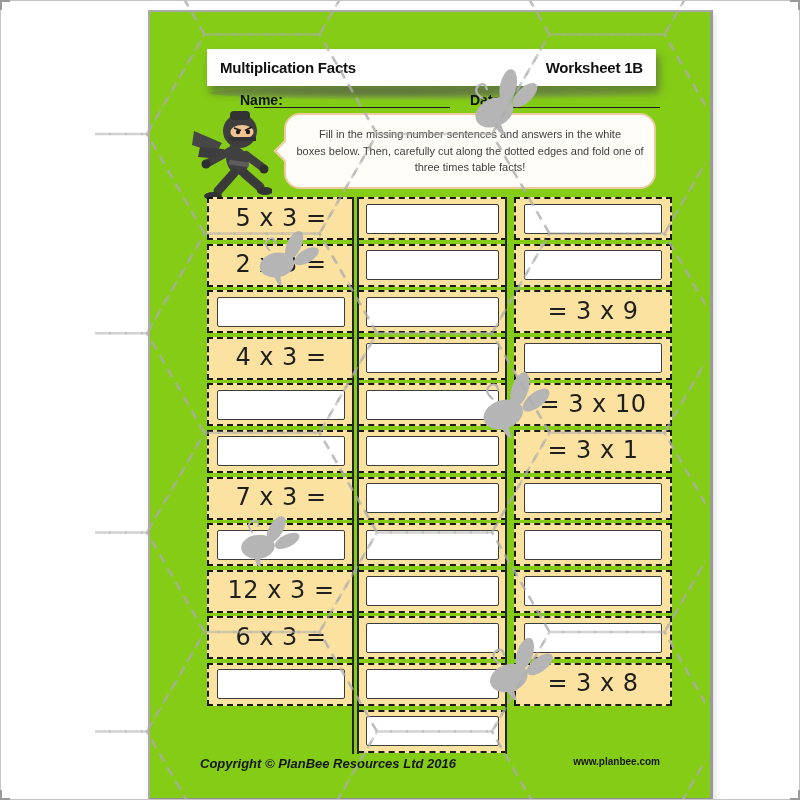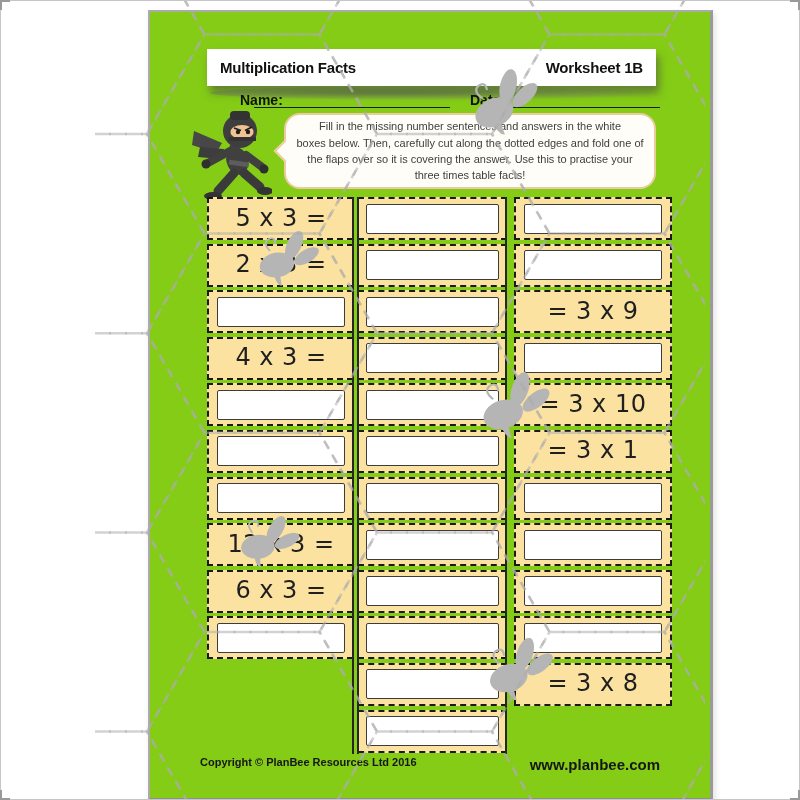--- a/index.html
+++ b/index.html
@@ -80,22 +80,22 @@
     font-family:"DejaVu Sans", sans-serif;font-size:24px;color:#1f1f1f;
     letter-spacing:.5px;transform:translateY(-1px);white-space:nowrap;
   }
   .answer-box{
     width:88%;height:28px;background:#ffffff;border:1.6px solid #3c3c3c;border-radius:2px;
   }
   .vline{position:absolute;top:185px;height:557px;width:2.4px;background:#262626;z-index:4;}
   .vl1{left:201.5px;} .vl2{left:206.5px;} .vl3{left:355px;}
 
   
-  .footer-copy{position:absolute;left:50px;top:744px;font-size:11px;font-weight:700;color:#161616;z-index:3;}
-  .footer-site{position:absolute;right:50px;top:744px;font-size:15px;font-weight:700;color:#161616;z-index:3;}
+  .footer-copy{position:absolute;left:50px;top:744px;font-size:13px;font-weight:700;color:#161616;z-index:3;font-style:italic;}
+  .footer-site{position:absolute;right:50px;top:744px;font-size:10px;font-weight:700;color:#161616;z-index:3;}
 
   
   .fly{position:absolute;z-index:5;pointer-events:none;}
   .hex-wrap{position:absolute;left:95px;top:0;width:610px;height:800px;overflow:hidden;z-index:6;pointer-events:none;}
 </style>
 </head>
 <body>
 
 <div class="frame"></div>
 <div class="corner tl"></div>
@@ -136,21 +136,20 @@
     <path d="M52,64 L68,78" stroke="#3a3a3a" stroke-width="9" stroke-linecap="round"></path>
     <ellipse cx="21" cy="87" rx="9" ry="4" fill="#333"></ellipse>
     <ellipse cx="73" cy="82" rx="8" ry="4" fill="#333"></ellipse>
   </svg>
 
   <div class="bubble" style="border-color: rgb(236, 203, 159);">
     <div class="bubble-tip"></div>
     <div id="bubble-text">
         <div class="bubble-line">Fill in the missing number sentences and answers in the white</div>
         <div class="bubble-line">boxes below. Then, carefully cut along the dotted edges and fold one of</div>
-        <div class="bubble-line">the flaps over so it is covering the answer. Use this to practise your</div>
         <div class="bubble-line">three times table facts!</div>
       </div>
   </div>
 
   <div class="col col1" id="col-left">
       <div class="cell">
         <span class="fact-text">5 x 3 =</span>
       </div>
       <div class="cell">
         <span class="fact-text">2 x 3 =</span>
@@ -159,20 +158,23 @@
         <div class="answer-box"></div>
       </div>
       <div class="cell">
         <span class="fact-text">4 x 3 =</span>
       </div>
       <div class="cell">
         <div class="answer-box"></div>
       </div>
       <div class="cell">
         <div class="answer-box"></div>
+      </div>
+      <div class="cell">
+        <span class="fact-text">7 x 3 =</span>
       </div>
       <div class="cell">
         <div class="answer-box"></div>
       </div>
       <div class="cell">
         <span class="fact-text">12 x 3 =</span>
       </div>
       <div class="cell">
         <span class="fact-text">6 x 3 =</span>
       </div>

